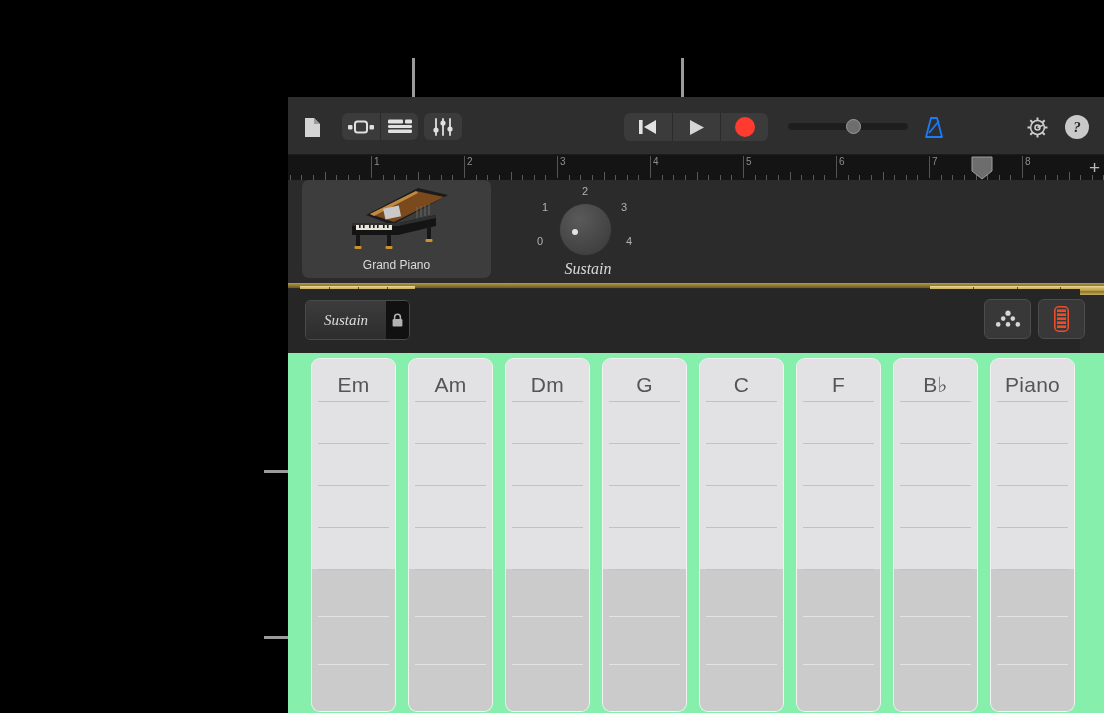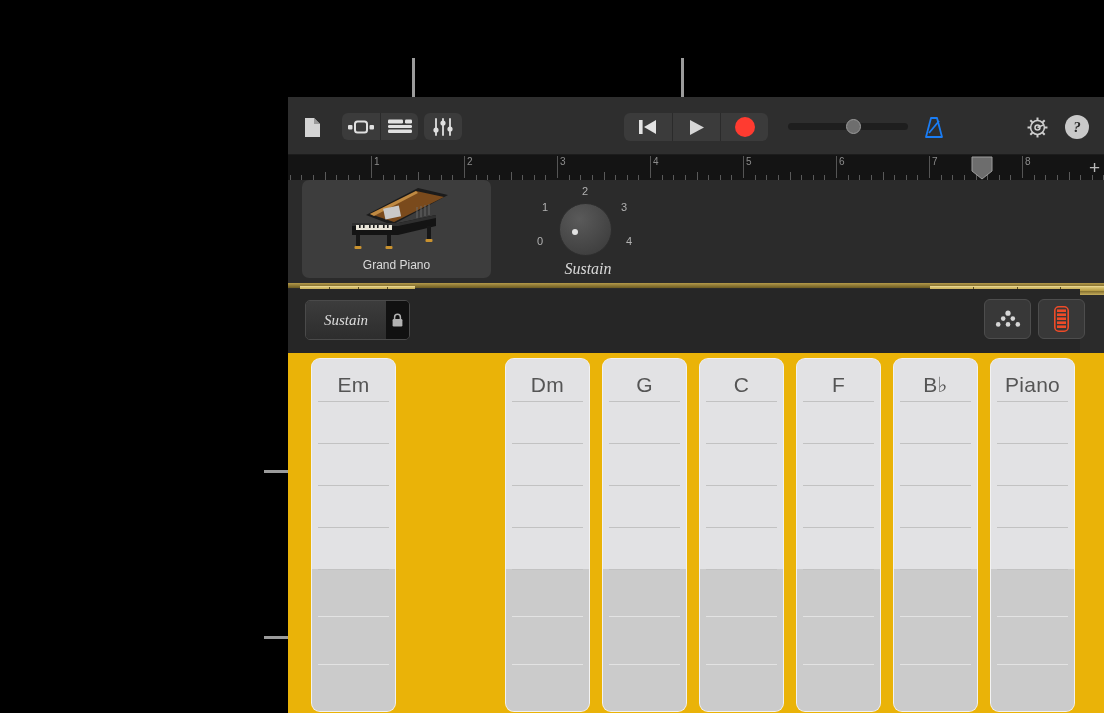--- a/index.html
+++ b/index.html
@@ -144,21 +144,21 @@
   }
   .right-btn {
     position: absolute; top: 10px; width: 47px; height: 40px;
     background: #383838; border: 1px solid #4d4d4d; border-radius: 6px;
     display: flex; align-items: center; justify-content: center;
   }
 
   
   #chord-area {
     position: absolute; left: 0; top: 256px; width: 816px; height: 360px;
-    background: #eab308;
+    background: #86efac;
   }
   .chord-col {
     position: absolute; top: 6px; width: 83px; height: 352px;
     background: #e2e2e4;
     border-radius: 8px;
     box-shadow: 0 0 0 1px #f2f2f2;
     overflow: hidden;
     display: flex; flex-direction: column;
   }
   .seg { width: 100%; position: relative; }
@@ -496,20 +496,32 @@
             <div class="chord-name">Em</div>
           </div>
           <div class="seg light" style="flex: 1 1 0px;"></div>
           <div class="seg light" style="flex: 1 1 0px;"></div>
           <div class="seg light" style="flex: 1 1 0px;"></div>
           <div class="seg light" style="flex: 1 1 0px;"></div>
           <div class="seg dark" style="flex: 1.13 1 0px;"></div>
           <div class="seg dark" style="flex: 1.13 1 0px;"></div>
           <div class="seg dark" style="flex: 1.13 1 0px;"></div>
         </div>
+        <div class="chord-col" style="left: 121px;">
+          <div class="seg light" style="flex: 1 1 0px;">
+            <div class="chord-name">Am</div>
+          </div>
+          <div class="seg light" style="flex: 1 1 0px;"></div>
+          <div class="seg light" style="flex: 1 1 0px;"></div>
+          <div class="seg light" style="flex: 1 1 0px;"></div>
+          <div class="seg light" style="flex: 1 1 0px;"></div>
+          <div class="seg dark" style="flex: 1.13 1 0px;"></div>
+          <div class="seg dark" style="flex: 1.13 1 0px;"></div>
+          <div class="seg dark" style="flex: 1.13 1 0px;"></div>
+        </div>
         <div class="chord-col" style="left: 218px;">
           <div class="seg light" style="flex: 1 1 0px;">
             <div class="chord-name">Dm</div>
           </div>
           <div class="seg light" style="flex: 1 1 0px;"></div>
           <div class="seg light" style="flex: 1 1 0px;"></div>
           <div class="seg light" style="flex: 1 1 0px;"></div>
           <div class="seg light" style="flex: 1 1 0px;"></div>
           <div class="seg dark" style="flex: 1.13 1 0px;"></div>
           <div class="seg dark" style="flex: 1.13 1 0px;"></div>

